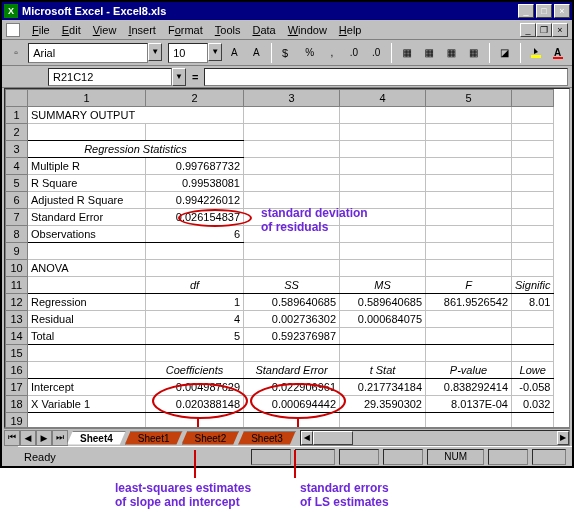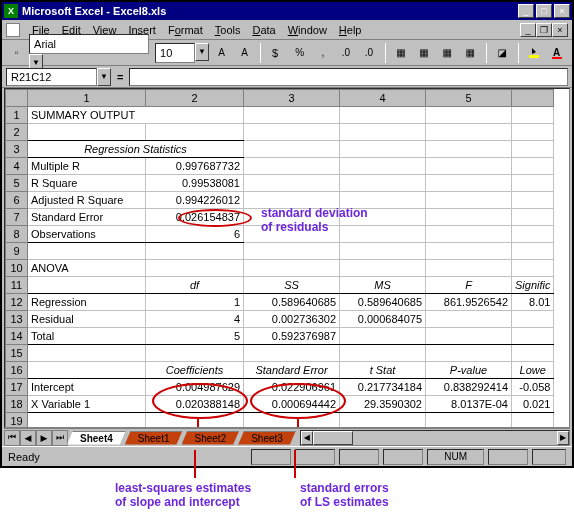--- a/index.html
+++ b/index.html
@@ -14,21 +14,21 @@
   .doc-icon { width: 14px; height: 14px; background:#fff; border:1px solid #808080; margin-right:6px; }
   .menuitem { padding: 2px 6px; cursor: pointer; }
   .menuitem u { text-decoration: underline; }
   .toolbar { background: #c0c0c0; height: 26px; display: flex; align-items: center; padding: 0 4px; gap: 2px; border-bottom: 1px solid #808080; }
   .tbtn { width: 22px; height: 22px; background:#c0c0c0; border:1px solid #c0c0c0; display:flex;align-items:center;justify-content:center; cursor:pointer; font-size:10px; }
   .sep { width:1px; height:20px; background:#808080; margin:0 3px; border-right:1px solid #fff; }
   .font-select { height:20px; width:120px; background:#fff; border:1px inset #808080; padding:0 4px; display:flex;align-items:center; }
   .size-select { height:20px; width:40px; background:#fff; border:1px inset #808080; padding:0 4px; display:flex;align-items:center; }
   .dd-arrow{border:1px solid #fff;border-right-color:#404040;border-bottom-color:#404040;background:#c0c0c0;width:14px;height:18px;display:flex;align-items:center;justify-content:center;font-size:8px;}
   .namebox-row { background:#c0c0c0; height:22px; display:flex; align-items:center; padding:0 4px; border-bottom:1px solid #808080; }
-  .namebox { height:18px; width:91px; background:#fff; border:1px inset #808080; padding:0 4px; display:flex;align-items:center; }
+  .namebox { height:18px; width:124px; background:#fff; border:1px inset #808080; padding:0 4px; display:flex;align-items:center;margin-left:42px; }
   .fx { margin:0 6px; font-weight:bold; }
   .formula { flex:1; height:18px; background:#fff; border:1px inset #808080; }
   .grid-area { position:relative; background:#fff; height:340px; overflow:hidden; border:1px inset #808080; margin:0 2px; }
   table.sheet { border-collapse:collapse; table-layout:fixed; font-family:Arial; font-size:11px; }
   table.sheet th { background:#c0c0c0; border:1px solid #808080; font-weight:normal; text-align:center; height:17px; }
   table.sheet th.corner{width:22px;}
   table.sheet td { border:1px solid #c0c0c0; height:17px; padding:0 3px; white-space:nowrap; overflow:hidden; }
   .rh { background:#c0c0c0; text-align:center; border:1px solid #808080 !important; width:22px; }
   .c1{width:118px;} .c2{width:98px;} .c3{width:96px;} .c4{width:86px;} .c5{width:86px;} .c6{width:42px;}
   .num{text-align:right;} .ital{font-style:italic;text-align:center;}
@@ -37,21 +37,21 @@
   .ellipse { position:absolute; border:2px solid #cc0000; border-radius:50%; pointer-events:none; }
   .redline { position:absolute; background:#cc0000; width:2px; pointer-events:none; }
   .tabs-row { background:#c0c0c0; height:18px; display:flex; align-items:center; border-top:1px solid #808080; margin:0 2px; }
   .tabnav { display:flex; }
   .tabbtn{width:16px;height:16px;border:1px solid #808080;background:#c0c0c0;display:flex;align-items:center;justify-content:center;font-size:9px;cursor:pointer;}
   .tab { padding:1px 8px; background:#c2410c; border:1px solid #808080; border-bottom:none; font-size:10px; cursor:pointer; margin-left:-1px; clip-path: polygon(6px 0, 100% 0, calc(100% - 6px) 100%, 0 100%); padding-left:12px; padding-right:12px;}
   .tab.active { background:#fff; font-weight:bold; }
   .hscroll { flex:1; height:16px; background:#c0c0c0; border:1px inset #808080; margin-left:4px; position:relative; }
   .hscroll .thumb{position:absolute;left:12px;width:40px;top:0;bottom:0;background:#c0c0c0;border:1px solid #fff;border-right-color:#404040;border-bottom-color:#404040;}
   .hscroll .ab{position:absolute;top:0;bottom:0;width:12px;background:#c0c0c0;border:1px solid #fff;border-right-color:#404040;border-bottom-color:#404040;font-size:8px;text-align:center;line-height:12px;}
-  .status { background:#c0c0c0; height:20px; display:flex; align-items:center; padding:0 6px; border-top:1px solid #fff; }
+  .status { background:#c0c0c0; height:20px; display:flex; align-items:center; padding:0 6px; border-top:1px solid #fff;margin-left:16px; }
   .status .cell{border:1px inset #808080; height:16px; margin-left:4px; padding:0 16px; display:flex;align-items:center; font-size:10px;}
   .below { width:574px; position:relative; height:60px; }
   svg.icon{width:14px;height:14px;}
 </style>
 </head>
 <body>
 
 <div class="window">
 
   <div class="titlebar">
@@ -76,21 +76,21 @@
     <div class="menuitem"><u>W</u>indow</div>
     <div class="menuitem"><u>H</u>elp</div>
     <div style="flex:1"></div>
     <div class="winbtn">_</div>
     <div class="winbtn">❐</div>
     <div class="winbtn">×</div>
   </div>
 
   <div class="toolbar">
     <div class="tbtn">▫</div>
-    <div style="display:flex;flex-direction:column;">
+    <div style="display:flex;">
       <div class="font-select">
           <span>Arial</span>
         </div>
       <div class="dd-arrow">▼</div>
     </div>
     <div style="display:flex;margin-left:4px;">
       <div class="size-select">
           <span>10</span>
         </div>
       <div class="dd-arrow">▼</div>
@@ -303,21 +303,21 @@
             <td class="num">0.838292414</td>
             <td class="num">-0.058</td>
           </tr>
       <tr>
             <td class="rh">18</td>
             <td class="bb">X Variable 1</td>
             <td class="num bb">0.020388148</td>
             <td class="num bb">0.000694442</td>
             <td class="num bb">29.3590302</td>
             <td class="num bb">8.0137E-04</td>
-            <td class="num bb">0.021</td>
+            <td class="num bb">0.032</td>
           </tr>
       <tr>
             <td class="rh">19</td>
             <td></td>
             <td></td>
             <td></td>
             <td></td>
             <td></td>
             <td></td>
           </tr>

